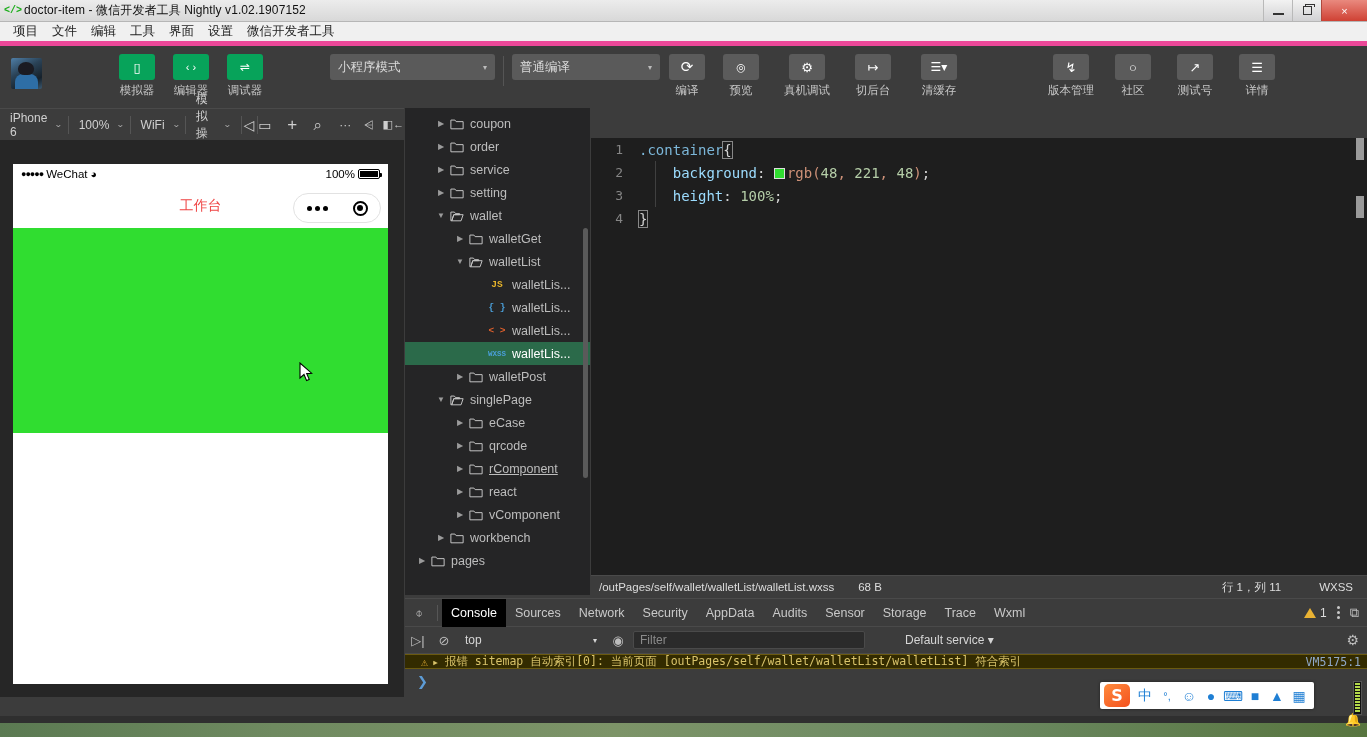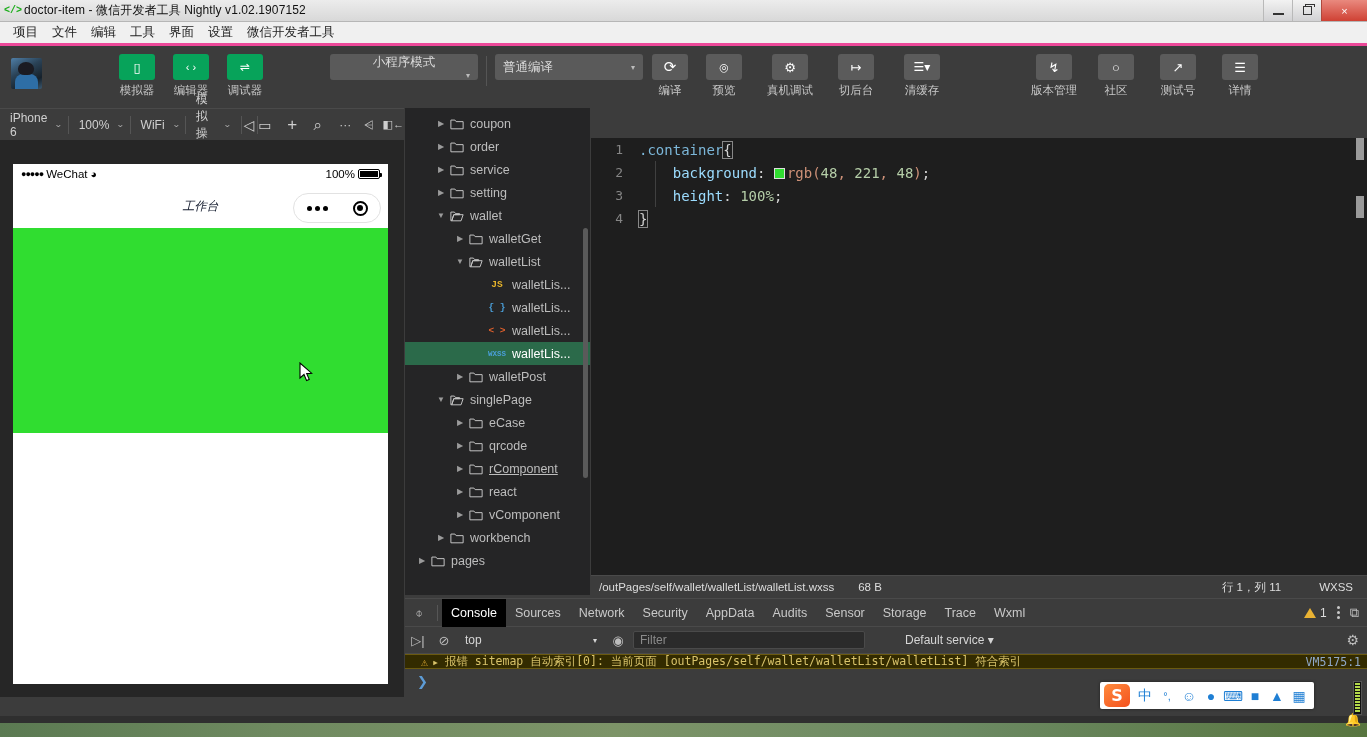--- a/index.html
+++ b/index.html
@@ -32,21 +32,21 @@
     border-left:1px solid #b9b9b9; color:#333; font-size:11px;
   }
   .win-btn.close{ width:46px;background:linear-gradient(to bottom,#e9897e,#cf4134); color:#fff;border-left:1px solid #b0483c;}
   .min-glyph{width:11px;height:2px;background:#333;margin-top:6px;}
   .max-glyph{width:9px;height:9px;border:1.5px solid #333;position:relative;}
   .max-glyph:before{content:"";position:absolute;left:1px;top:-3px;width:8px;height:2px;border:1.5px solid #333;border-bottom:none;}
 
   
   .menubar{
     position:absolute;top:22px;left:0;width:1367px;height:24px;
-    background:#f0f0f0;border-bottom:3px solid #ec4899;
+    background:#f0f0f0;border-bottom:5px solid #ec4899;
     display:flex;align-items:center;padding-left:6px;
   }
   .menubar .mi{ font-size:12.5px;color:#222;padding:2px 7px;cursor:default;}
 
   
   .toolbar{
     position:absolute;top:46px;left:0;width:1367px;height:62px;
     background:#3c3c3c;display:flex;align-items:flex-start;
   }
   .avatar{
@@ -104,21 +104,21 @@
   .sb-left{display:flex;align-items:center;gap:3px;}
   .dots{letter-spacing:-1px;font-size:9px;}
   .sb-mid{position:absolute;left:0;right:0;text-align:center;font-size:12px;pointer-events:none;}
   .sb-right{margin-left:auto;display:flex;align-items:center;gap:3px;position:relative;z-index:2;}
   .batt{width:22px;height:10px;border:1px solid #000;border-radius:2px;position:relative;}
   .batt i{position:absolute;left:1px;top:1px;right:1px;bottom:1px;background:#000;display:block;}
   .batt:after{content:"";position:absolute;right:-3px;top:3px;width:2px;height:4px;background:#000;border-radius:0 1px 1px 0;}
   .navbar{
     height:44px;position:relative;display:flex;align-items:center;justify-content:center;background:#fff;
   }
-  .navtitle{font-size:12px;color:#0f172a;font-style:italic;}
+  .navtitle{font-size:14px;color:#ef4444;}
   .capsule{
     position:absolute;right:7px;top:9px;width:88px;height:30px;border-radius:15px;border:1px solid #e2e2e2;
     display:flex;align-items:center;justify-content:space-around;background:#fff;
   }
   .cap-dots{display:flex;gap:3px;}
   .cap-dots b{width:5px;height:5px;border-radius:50%;background:#000;display:block;}
   .cap-circ{width:15px;height:15px;border-radius:50%;border:2px solid #000;display:flex;align-items:center;justify-content:center;}
   .cap-circ i{width:6px;height:6px;border-radius:50%;background:#000;display:block;}
   .green-area{ height:205px; }
   .cursor{
@@ -286,21 +286,21 @@
       <div class="tbtn">
         <div class="sq green" style="font-size:11px;">‹ ›</div>
         <div class="cap">编辑器</div>
       </div>
       <div class="tbtn">
         <div class="sq green" style="font-size:12px;">⇌</div>
         <div class="cap">调试器</div>
       </div>
     </div>
 
-    <div class="sel" style="margin-left:58px;width:148px;flex-direction:column;">
+    <div class="sel" style="margin-left:58px;width:165px;">
       <span>小程序模式</span>
       <span class="caret">▾</span>
     </div>
 
     <div class="vdiv"></div>
 
     <div class="sel" style="width:148px;">
       <span>普通编译</span>
       <span class="caret">▾</span>
     </div>

